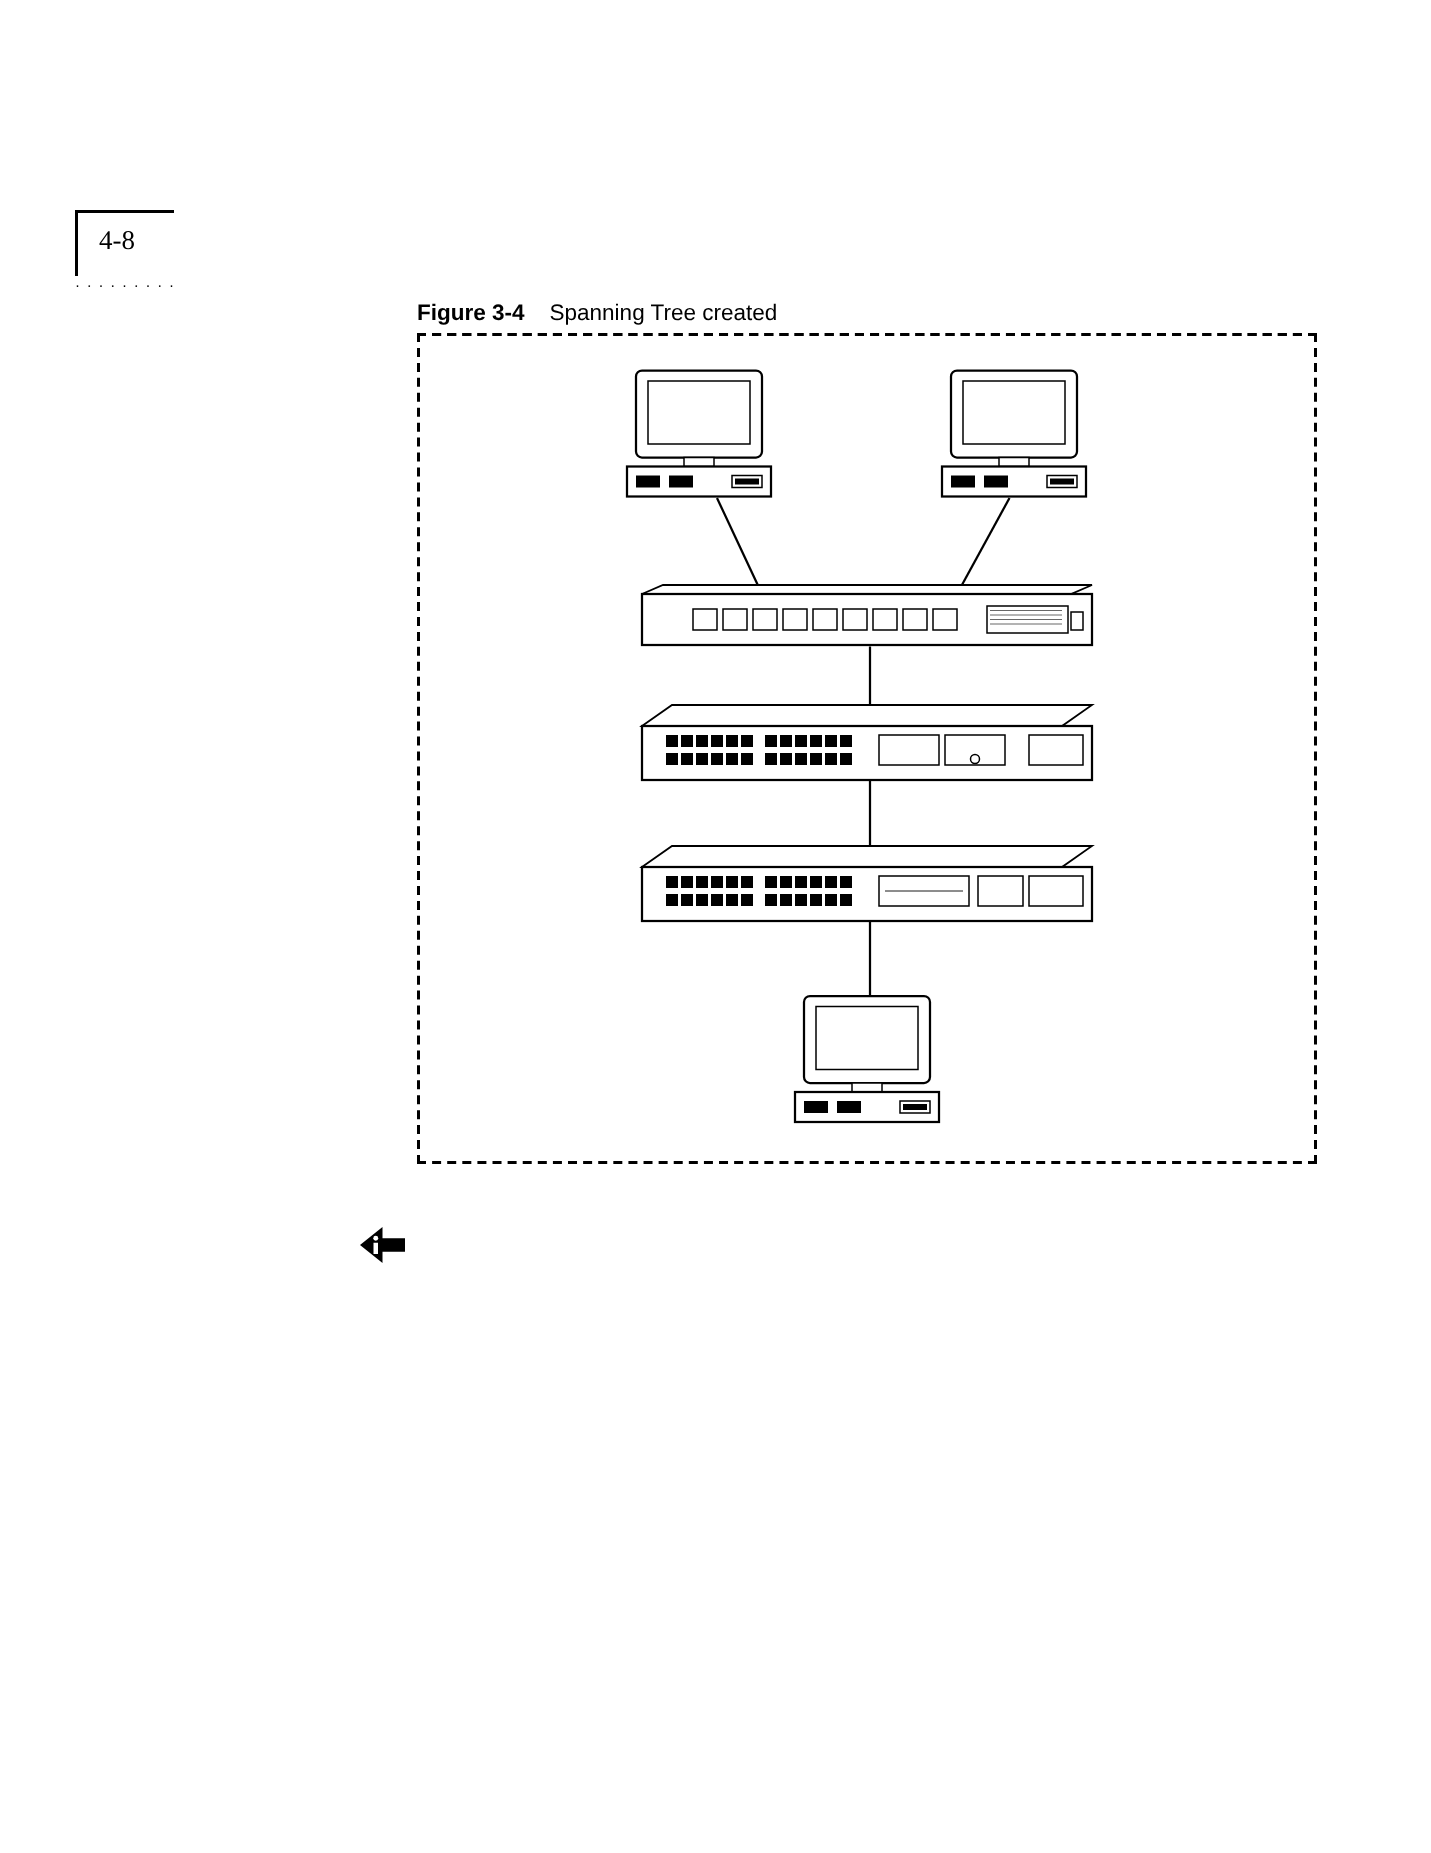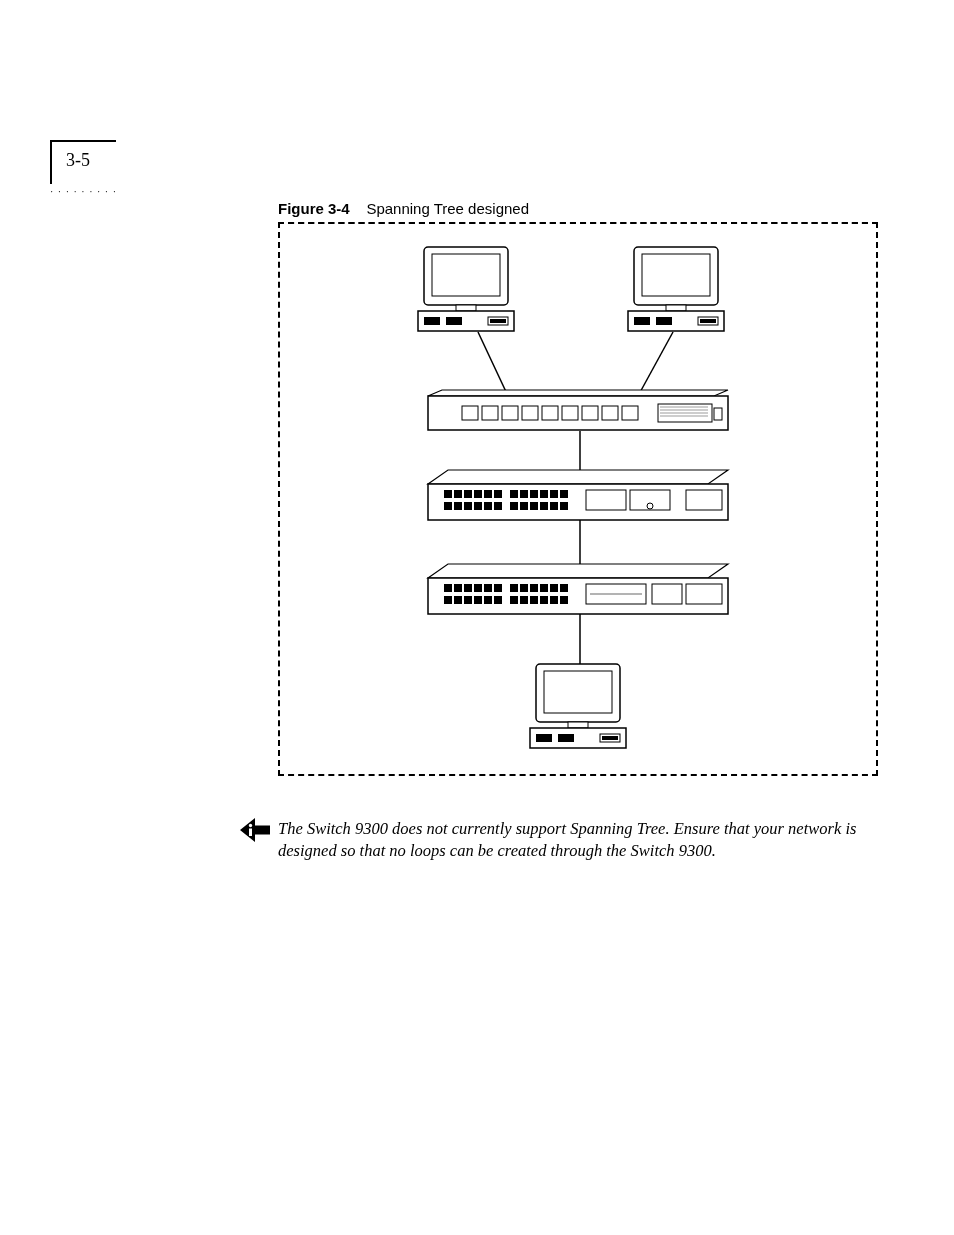--- a/index.html
+++ b/index.html
@@ -96,27 +96,27 @@
     font-style: italic;
     line-height: 1.35;
     font-family: Georgia, "Times New Roman", serif;
   }
 </style>
 </head>
 <body>
 
 <div class="page">
   <div class="page-marker-border"></div>
-  <div class="page-number">3-5</div>
+  <div class="page-number">4-8</div>
   <div class="dots">· · · · · · · · ·</div>
 
   <div class="figure-caption">
     <b>Figure 3-4</b>
     <span>&nbsp;&nbsp;</span>
-    <span>Spanning Tree designed</span>
+    <span>Spanning Tree created</span>
   </div>
 
   <div class="diagram-area">
     <div class="dashed outer-dashed"></div>
     <div class="middle-dashed"></div>
 
     <div class="svg-wrap">
       <svg viewBox="0 0 600 570" width="600" height="570">
 
         <line x1="200" y1="110" x2="230" y2="174" stroke="#000" stroke-width="1.5"></line>
@@ -264,14 +264,13 @@
   </div>
 
   <div class="note-icon">
     <svg viewBox="0 0 40 32" width="30" height="24">
       <polygon points="0,16 20,0 20,10 40,10 40,22 20,22 20,32" fill="#000"></polygon>
       <circle cx="14" cy="10" r="2.2" fill="#fff"></circle>
       <rect x="12" y="14" width="4" height="10" fill="#fff"></rect>
     </svg>
   </div>
 
-  <div class="note-text">The Switch 9300 does not currently support Spanning Tree. Ensure that your network is designed so that no loops can be created through the Switch 9300.</div>
 </div>
 
 </body></html>

